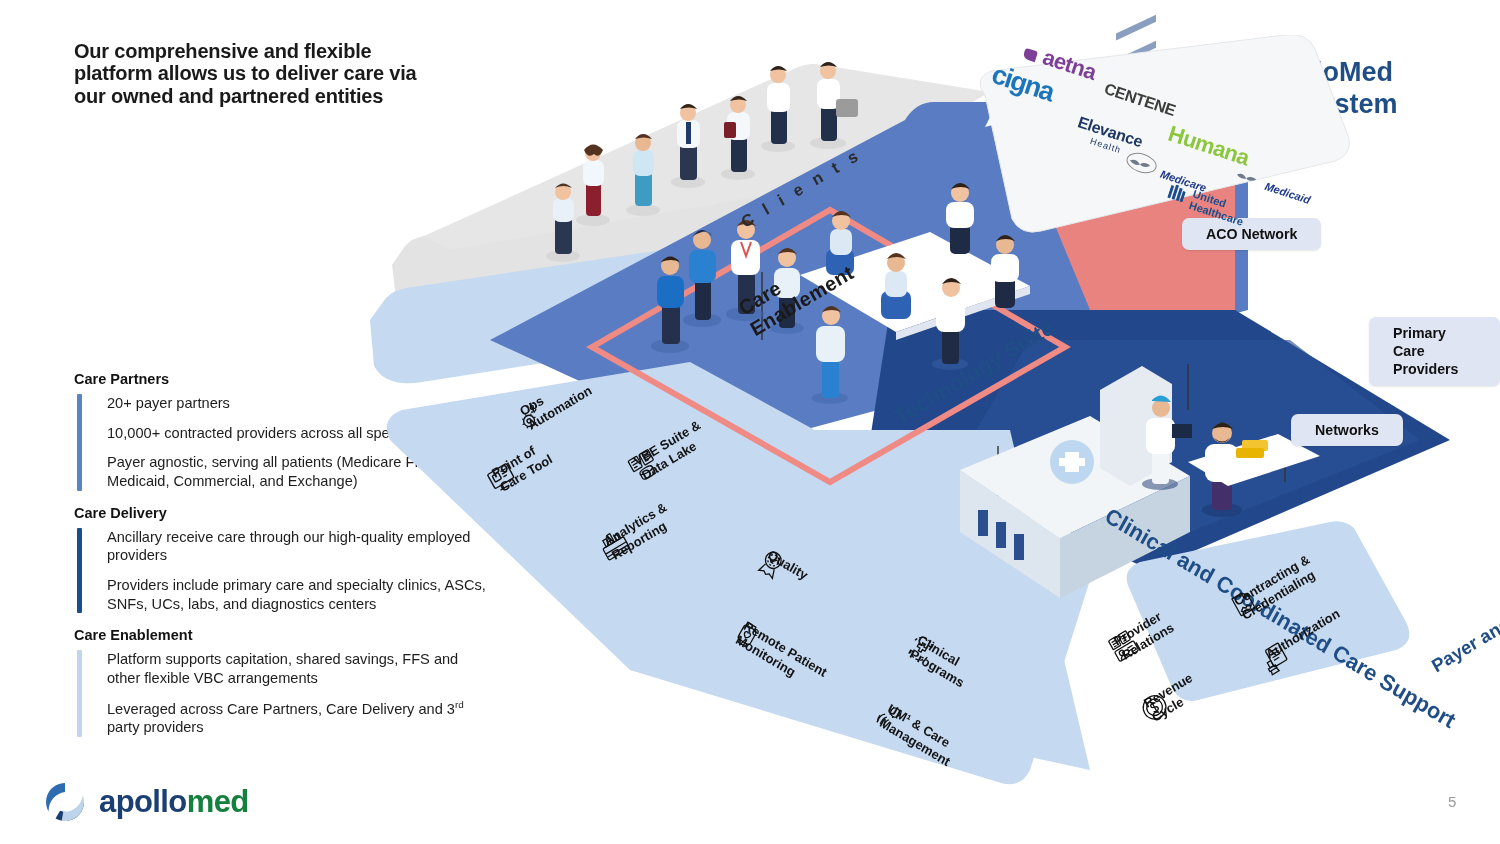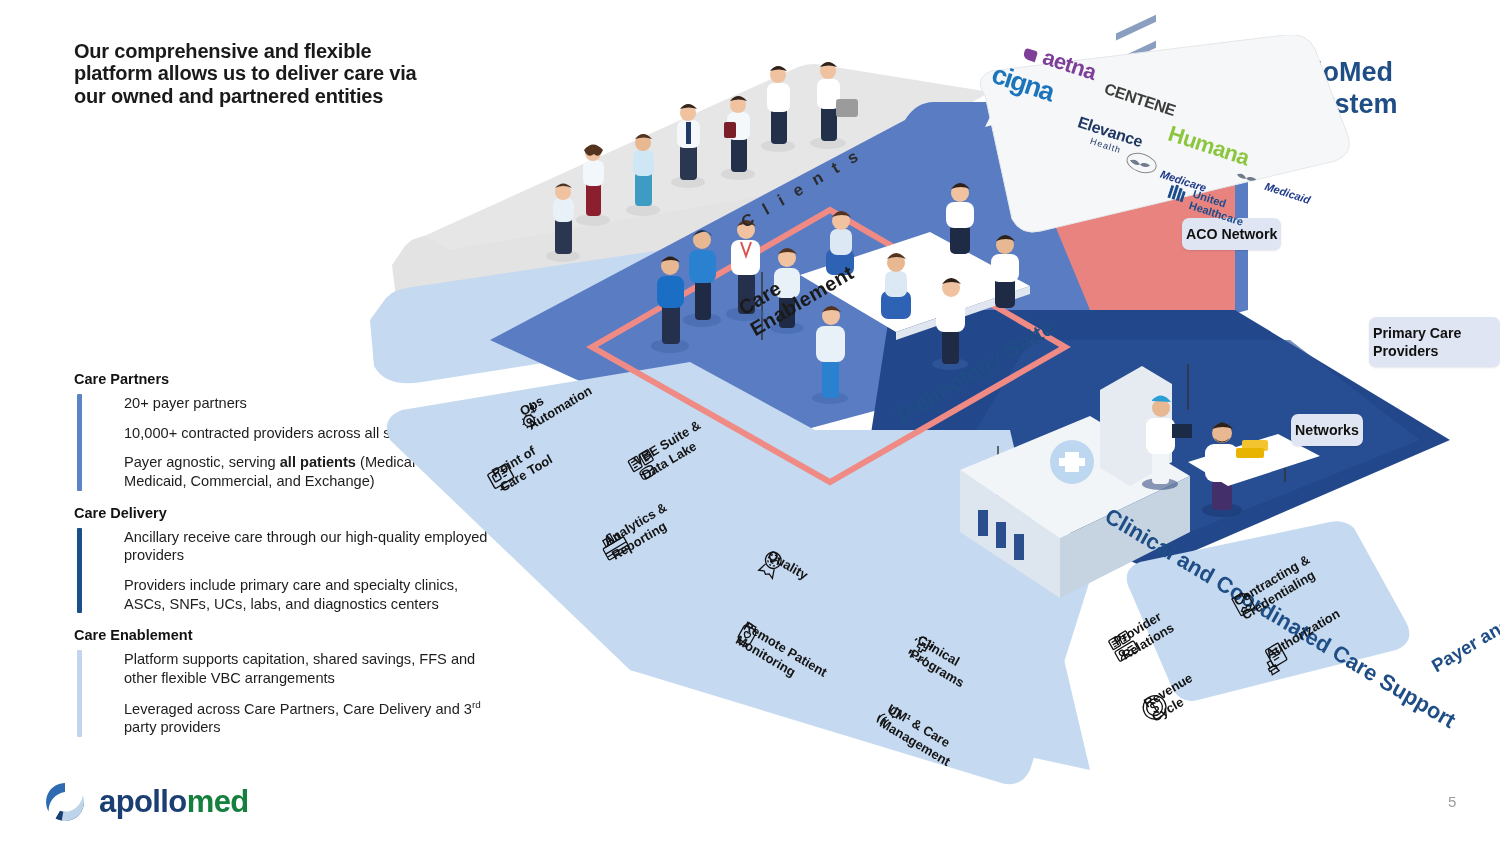--- a/index.html
+++ b/index.html
@@ -14,30 +14,30 @@
 
   
   .headline{
     position:absolute;left:74px;top:40px;width:370px;
     font-size:20px;line-height:1.12;font-weight:700;color:#1a1a1a;
     letter-spacing:-.2px;
   }
   .sections{position:absolute;left:74px;top:371px;width:420px;}
   .sec{margin-bottom:10px;}
   .sec-title{font-size:14.5px;font-weight:700;color:#131313;margin-bottom:7px;}
-  .sec-body{display:flex;gap:17px;padding-left:3px;}
+  .sec-body{display:flex;gap:0;padding-left:3px;}
   .rule{width:5px;border-radius:1px;flex:0 0 5px;margin-right:25px;}
   .rule.r1{background:#5b84c4;}
   .rule.r2{background:#1e5municipal;}
   .rule.r2{background:#1b4f8a;}
   .rule.r3{background:#c3d5ee;}
   .bullets{flex:1 1 auto;}
   .bullet{font-size:14.6px;line-height:1.28;color:#1d1d1d;margin-bottom:11px;}
   .bullet:last-child{margin-bottom:0;}
-  .bullet b{font-weight:700;}
+  .bullet b{font-weight:400;}
   .sup{font-size:.68em;vertical-align:super;}
 
   
   .eco-title{
     position:absolute;left:1255px;top:57px;width:230px;
     font-size:27px;line-height:1.18;font-weight:700;color:#1f4e86;
   }
 
   
   .logo{position:absolute;left:42px;top:779px;display:flex;align-items:center;gap:11px;}
@@ -79,21 +79,21 @@
     transform:rotate(31deg) skewX(2deg);
   }
   .lbl-payer{
     left:1098px;top:648px;font-size:18.5px;color:#1f4e86;font-weight:700;
     transform:rotate(-31deg) skewX(-2deg);
   }
 
   
   .callout{
     position:absolute;background:#dfe5f2;border-radius:7px;
-    padding:7px 4px;font-size:14.2px;font-weight:700;color:#111;
+    padding:7px 24px;font-size:14.2px;font-weight:700;color:#111;
     line-height:1.28;white-space:pre-line;
     box-shadow:0 1px 2px rgba(0,0,0,.10);
   }
   .co-aco{left:852px;top:208px;}
   .co-ipa{left:700px;top:334px;width:160px;}
   .co-pcp{left:1039px;top:307px;}
   .co-anc{left:961px;top:404px;}
 
   
   .feat{position:absolute;display:flex;align-items:center;gap:8px;transform-origin:left center;}

